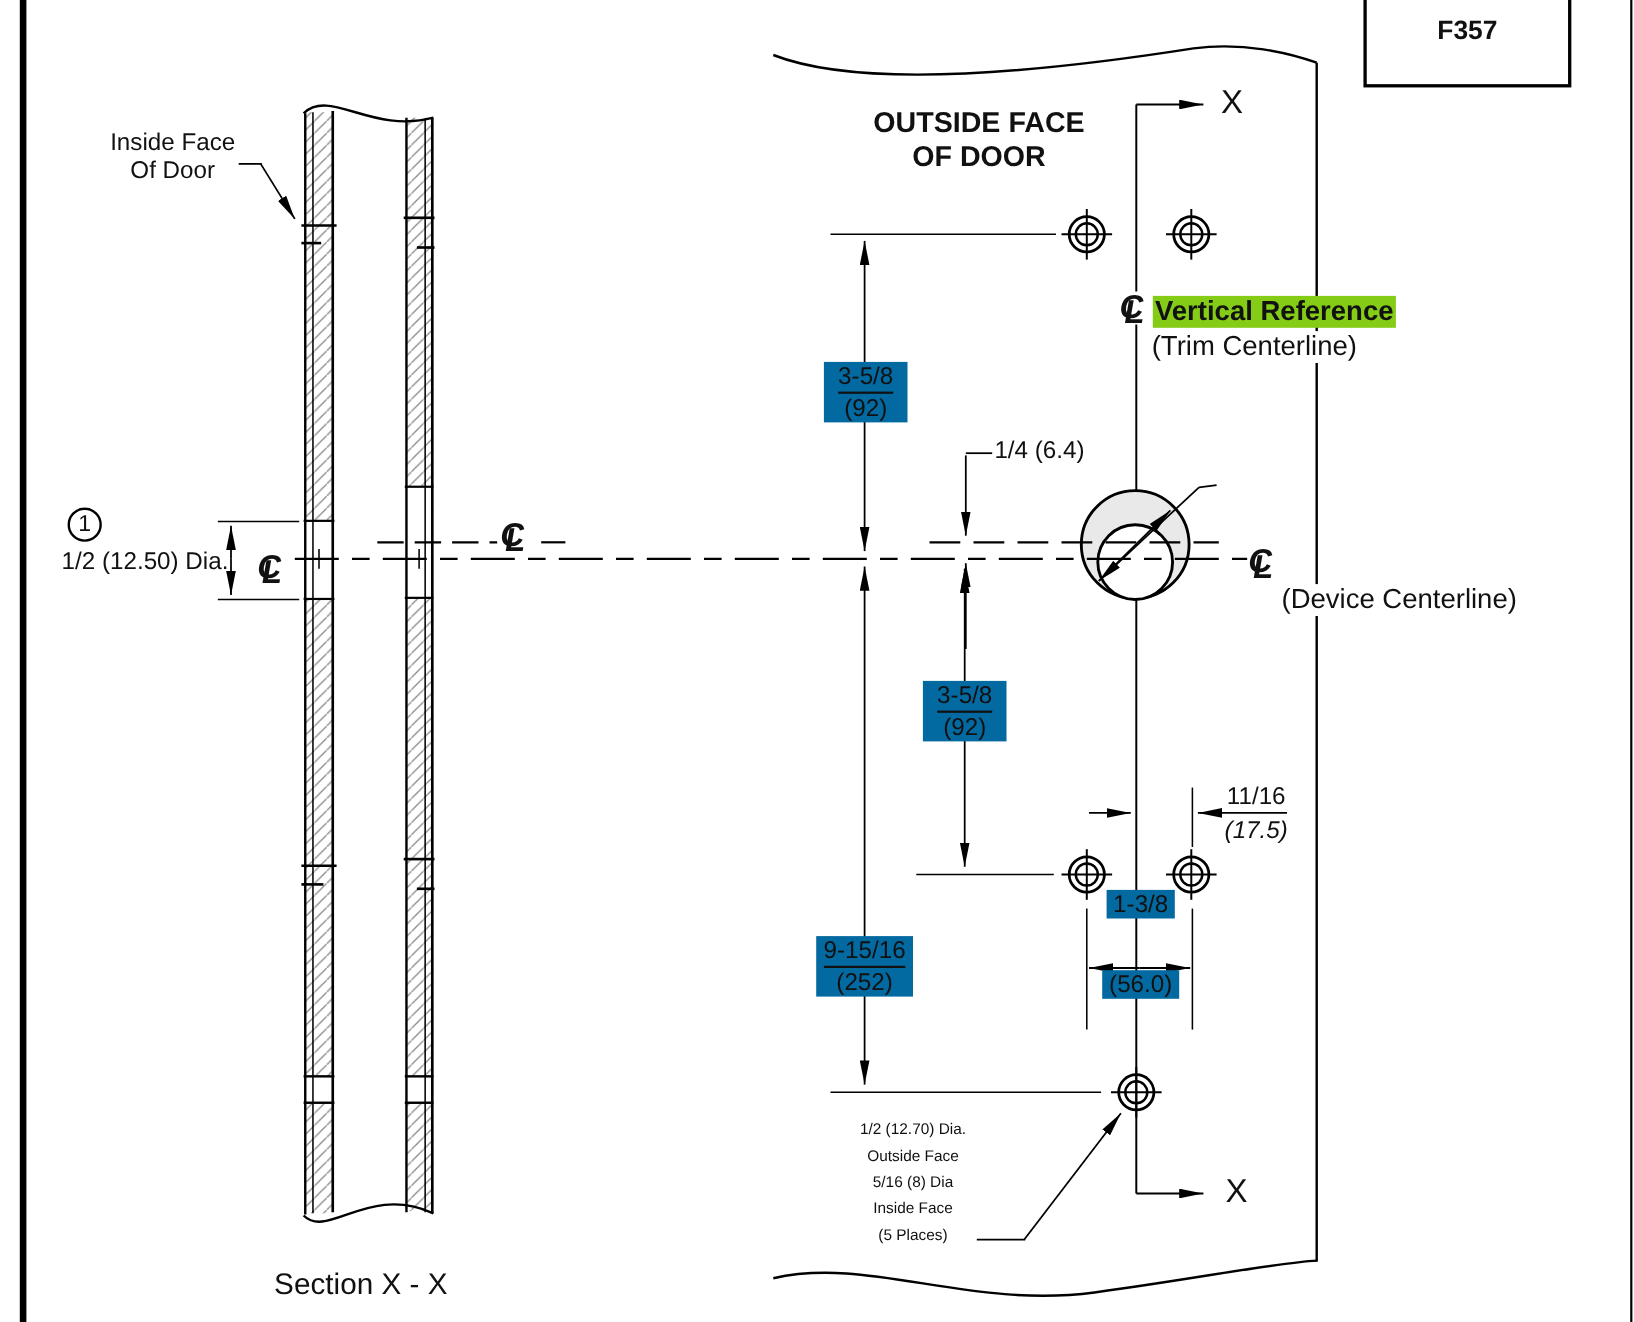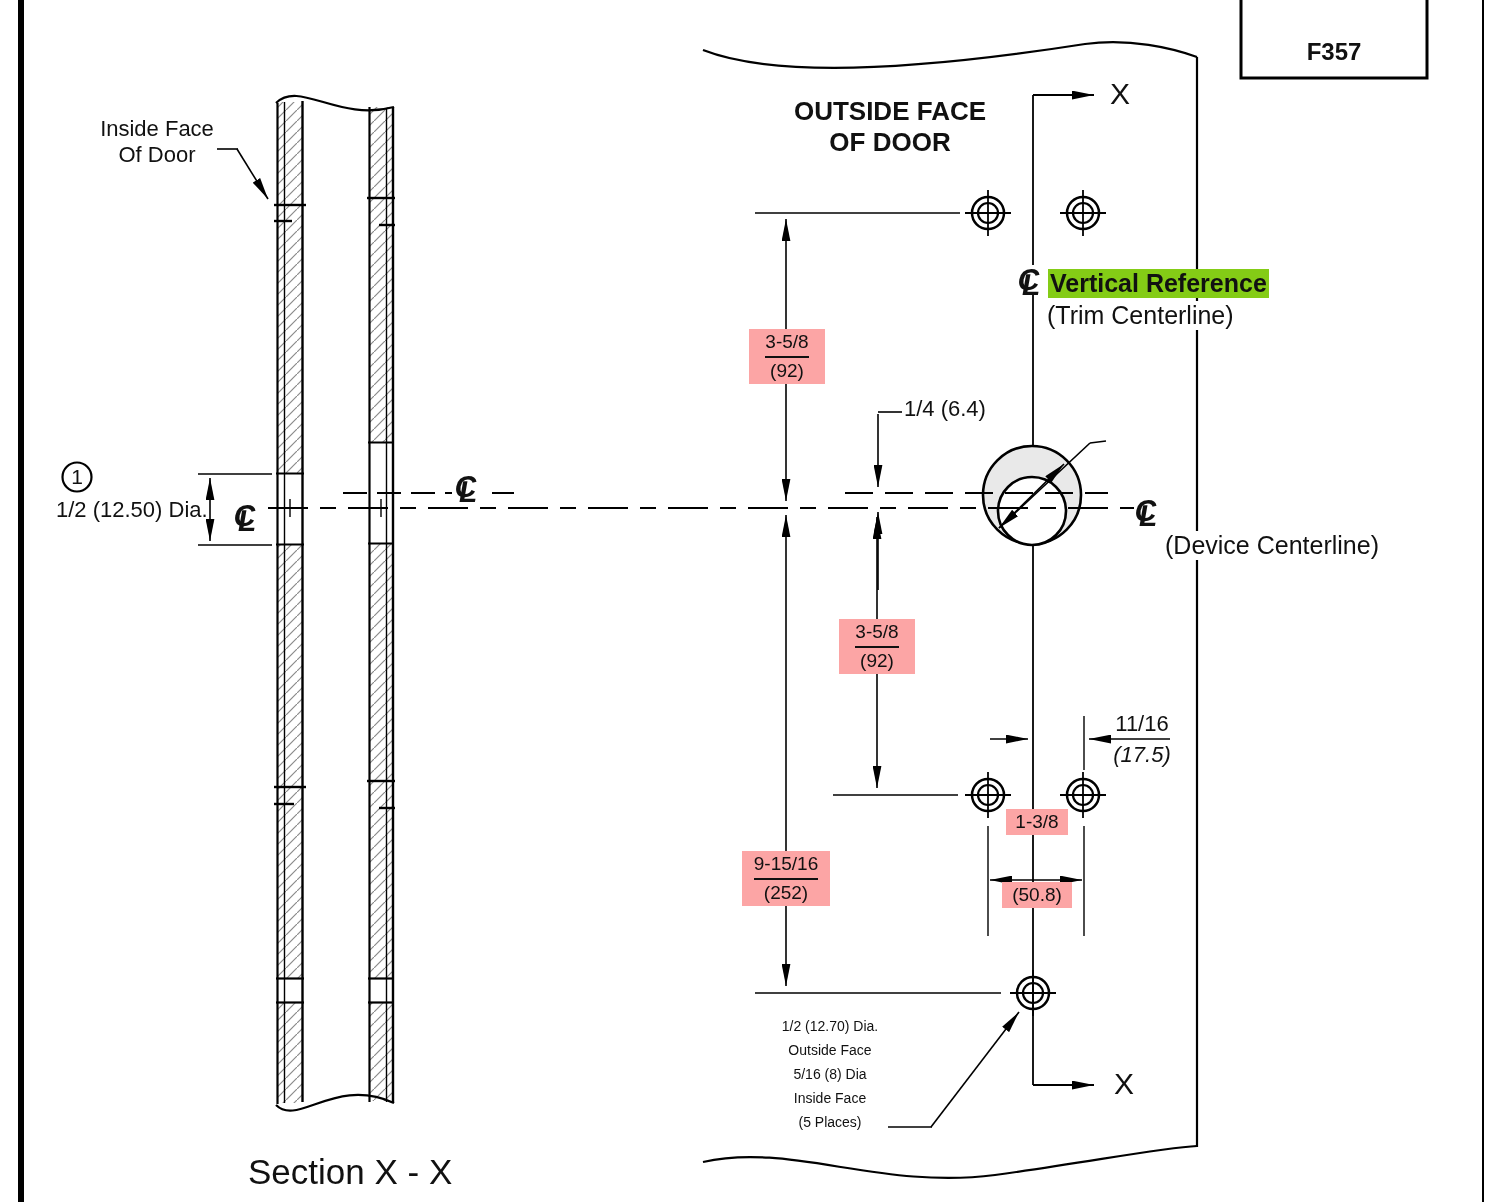--- a/index.html
+++ b/index.html
@@ -1,22 +1,22 @@
 <!DOCTYPE html>
 <html><head>
 <meta charset="utf-8">
 <style>
   html,body{margin:0;padding:0;background:#fff;}
   #canvas{position:relative;width:1485px;height:1202px;background:#fff;overflow:hidden;
           font-family:"Liberation Sans", sans-serif;color:#111;}
   #linework{position:absolute;left:0;top:0;}
   .t{position:absolute;white-space:nowrap;}
   .ctr{text-align:center;}
-  .bold{font-weight:bold;margin-top:24px;}
-  .dim{font-size:19px;line-height:26px;background:#fca5a5;}
+  .bold{font-weight:bold;}
+  .dim{font-size:22px;line-height:26px;background:#0369a1;}
   .dim .u{display:inline-block;border-bottom:2px solid #111;padding-bottom:1px;}
   .cap22{font-size:22px;line-height:26px;}
   .cap25b{font-size:25px;font-weight:bold;background:#84cc16;padding:0 2px;}
   .cap25{font-size:25px;background:#fff;padding:0 2px;}
   .title26{font-size:26px;font-weight:bold;line-height:31px;}
   .xlbl{font-size:30px;}
   .clwrap{position:absolute;background:#fff;padding:0 1px;}
   .clsym{display:inline-block;font-size:30px;font-weight:bold;transform:skewX(-10deg);line-height:30px;}
   .clsym .l2{display:inline-block;margin-left:-0.55em;position:relative;top:0.16em;}
   .note{font-size:14px;line-height:24px;}
@@ -244,28 +244,28 @@
 
   <div class="t ctr dim" style="left:742px;top:851px;width:88px;">
     <div><span class="u">9-15/16</span></div>
     <div>(252)</div>
   </div>
 
   <div class="t ctr cap22" style="left:1110px;top:711px;width:64px;text-align:center;">11/16</div>
   <div class="t ctr cap22" style="left:1110px;top:742px;width:64px;font-style:italic;">(17.5)</div>
 
   <div class="t ctr dim" style="left:1006px;top:809px;width:62px;">1-3/8</div>
-  <div class="t ctr dim" style="left:1002px;top:882px;width:70px;">(50.8)</div>
+  <div class="t ctr dim" style="left:1002px;top:882px;width:70px;">(56.0)</div>
 
   <div class="t ctr" style="left:62px;top:465px;width:30px;font-size:21px;">1</div>
   <div class="t cap22" style="left:56px;top:497px;">1/2 (12.50) Dia.</div>
 
   <div class="t ctr note" style="left:744px;top:1014px;width:172px;">
     <div>1/2 (12.70) Dia.</div>
     <div>Outside Face</div>
     <div>5/16 (8) Dia</div>
     <div>Inside Face</div>
     <div>(5 Places)</div>
   </div>
 
-  <div class="t ctr" style="left:248px;top:1152px;width:160px;font-size:35px;">Section X - X</div>
+  <div class="t ctr" style="left:248px;top:1152px;width:160px;font-size:27px;">Section X - X</div>
 
 </div>
 
 </body></html>

